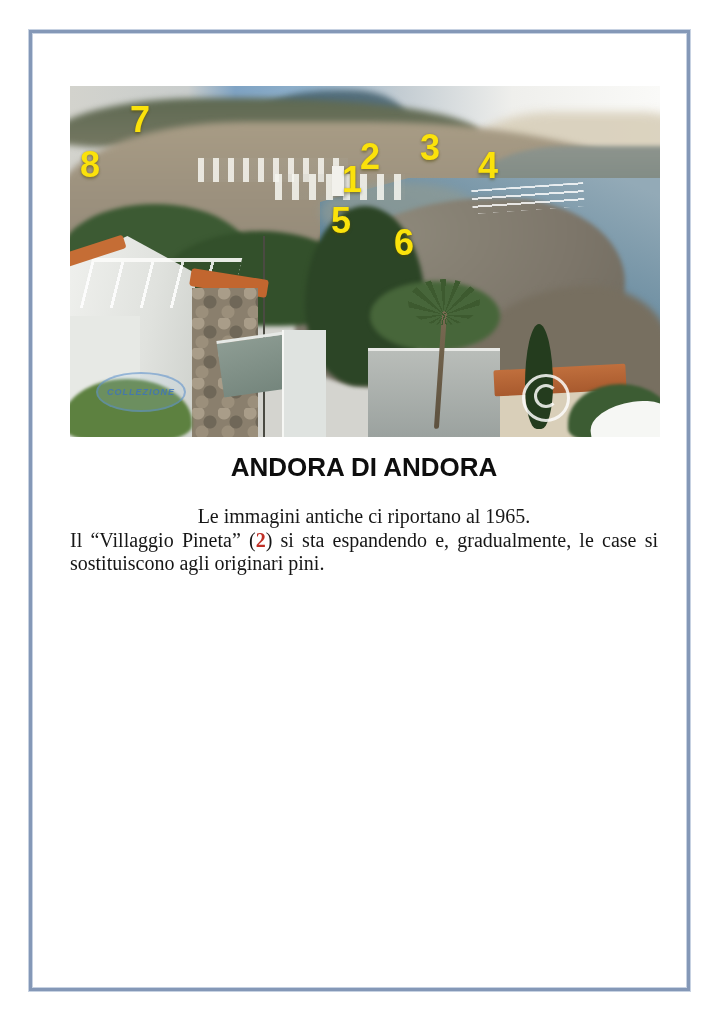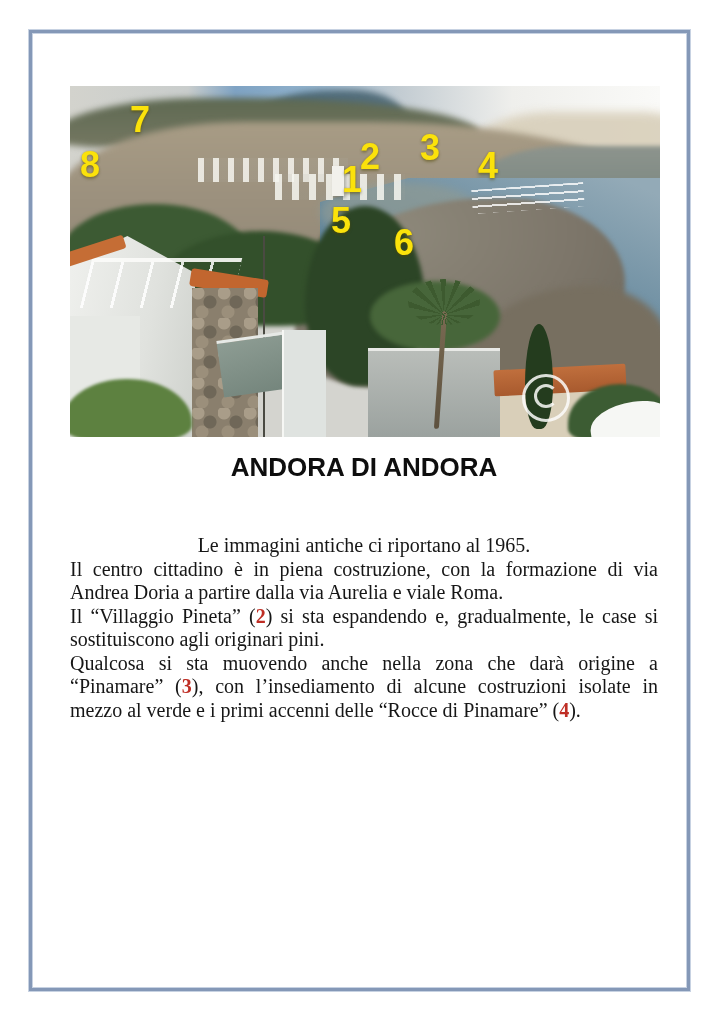--- a/index.html
+++ b/index.html
@@ -101,21 +101,21 @@
        border:3px solid rgba(252,252,250,.85);}
   .wm-ring::after{content:"";position:absolute;left:9px;top:7px;width:18px;height:18px;
        border:3px solid rgba(252,252,250,.85);border-right-color:transparent;border-radius:50%;}
   .note{position:absolute;transform:translate(-50%,-50%);
        font:bold 36px "Liberation Sans",sans-serif;color:#fbe20b;
        text-shadow:0 2px 3px rgba(80,70,0,.45),0 0 2px rgba(120,100,0,.4);}
   
   .title{position:absolute;left:70px;top:450px;width:588px;margin:0;text-align:center;
        font:bold 26px/34px "Liberation Sans",sans-serif;letter-spacing:0;color:#0e0e0e;}
   .body-text{position:absolute;left:70px;top:505px;width:588px;color:#161616;
-       font-size:20px;line-height:23.5px;text-align:justify;margin-top:29px;}
+       font-size:20px;line-height:23.5px;text-align:justify;}
   .body-text p{margin:0;}
   .body-text p.center{text-align:center;}
   .ref{color:#bf2e25;font-weight:bold;}
 </style>
 </head>
 <body>
 
 <div class="page">
   <div class="page-border"></div>
 
@@ -150,34 +150,35 @@
     <div class="flat-roof"></div>
     <div class="palm-trunk"></div>
     <div class="palm-top"></div>
     <div class="beach3"></div>
     <div class="cream-house"></div>
     <div class="roof-right"></div>
     <div class="cypress"></div>
     <div class="right-trees"></div>
     <div class="white-curve"></div>
     <div class="bush"></div>
+    <div class="wm-oval">
+      <span>COLLEZIONE</span>
+    </div>
     <div class="wm-ring"></div>
     <div>
         <div class="note" style="left: 70px; top: 34px;">7</div>
         <div class="note" style="left: 20px; top: 79px;">8</div>
         <div class="note" style="left: 300px; top: 71px;">2</div>
         <div class="note" style="left: 360px; top: 62px;">3</div>
         <div class="note" style="left: 282px; top: 94px;">1</div>
         <div class="note" style="left: 418px; top: 80px;">4</div>
         <div class="note" style="left: 271px; top: 135px;">5</div>
         <div class="note" style="left: 334px; top: 157px;">6</div>
       </div>
   </figure>
 
   <h1 class="title">ANDORA DI ANDORA</h1>
 
   <div class="body-text">
       <p class="center">Le immagini antiche ci riportano al 1965.</p>
-      <p>Il centro cittadino è in piena costruzione, con la formazione di via Andrea Doria a partire dalla via Aurelia e viale Roma.</p>
       <p>Il “Villaggio Pineta” (<span class="ref">2</span>) si sta espandendo e, gradualmente, le case si sostituiscono agli originari pini.</p>
-      <p>Qualcosa si sta muovendo anche nella zona che darà origine a “Pinamare” (<span class="ref">3</span>), con l’insediamento di alcune costruzioni isolate in mezzo al verde e i primi accenni delle “Rocce di Pinamare” (<span class="ref">4</span>).</p>
     </div>
 </div>
 
 </body></html>

